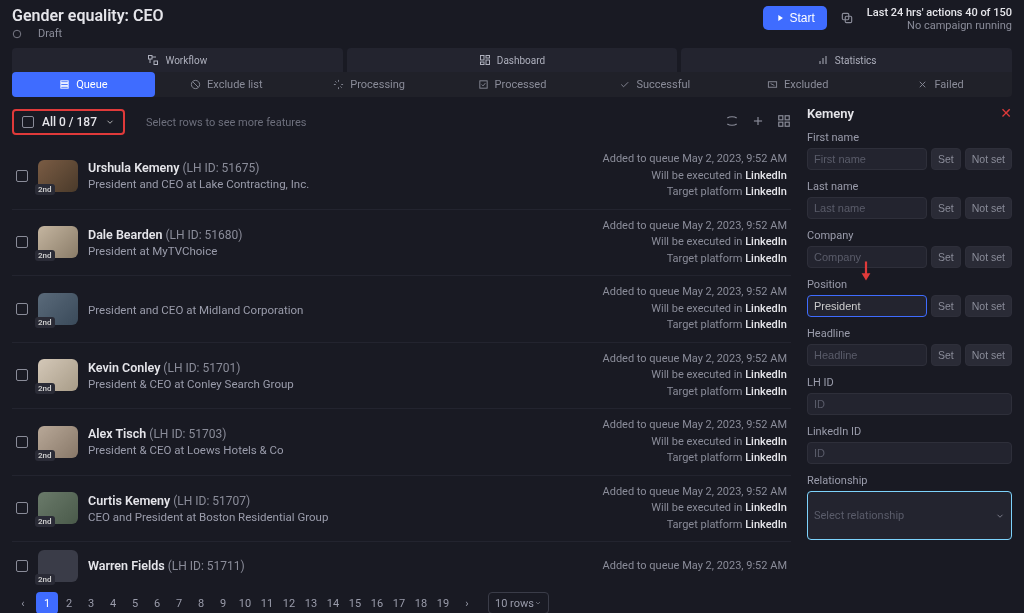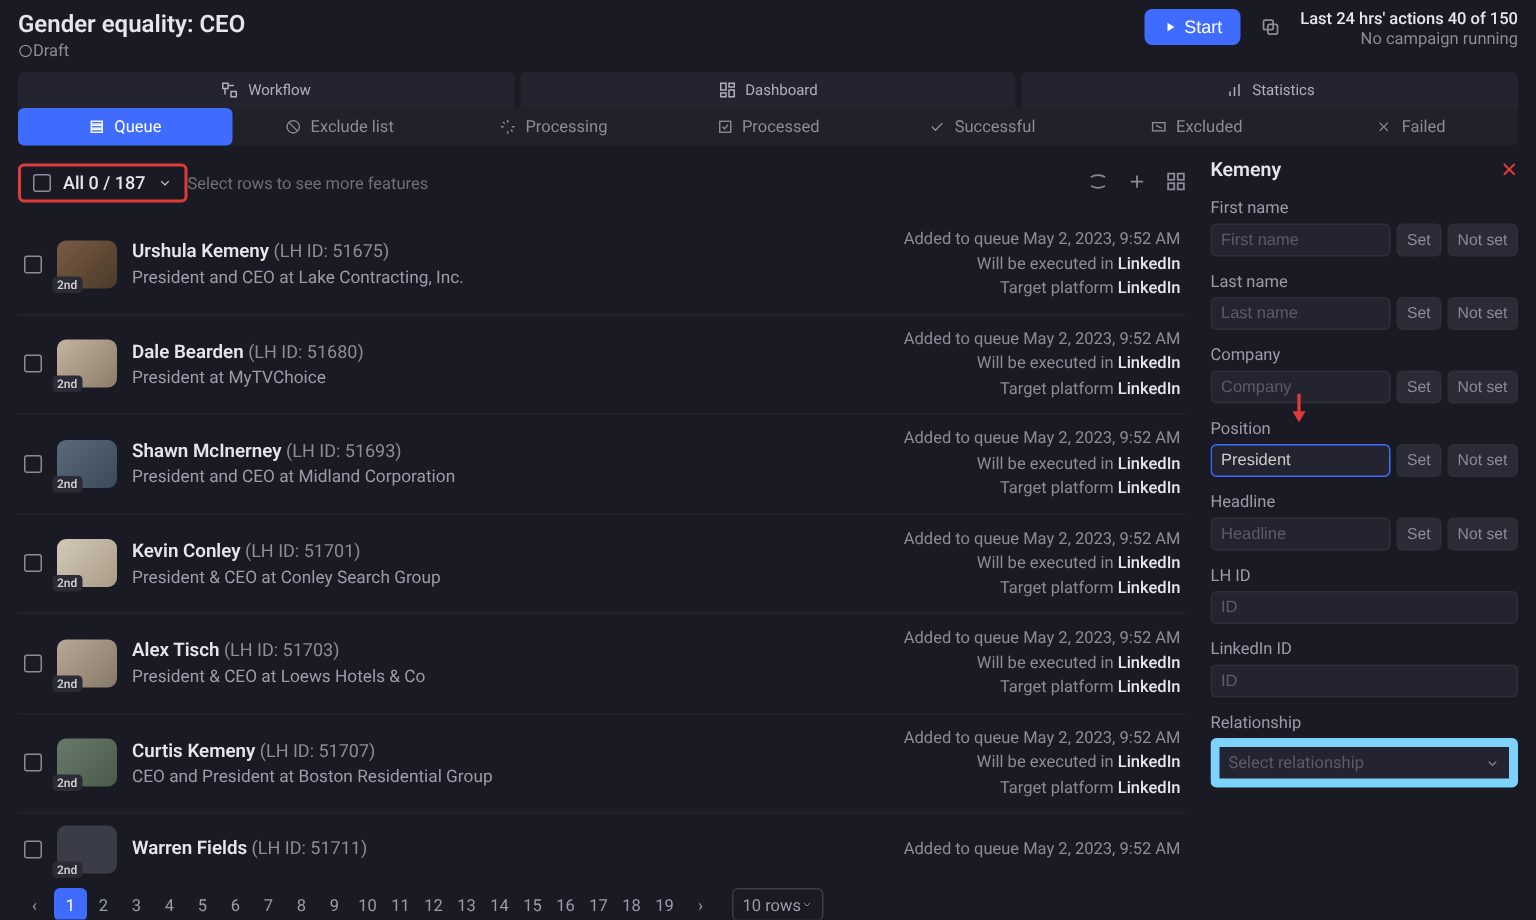--- a/index.html
+++ b/index.html
@@ -2,21 +2,21 @@
 <html><head>
 <meta charset="utf-8">
 <style>
   * { box-sizing: border-box; margin: 0; padding: 0; }
   html, body { width: 1024px; height: 613px; overflow: hidden; font-family: -apple-system, BlinkMacSystemFont, "Segoe UI", Roboto, Arial, sans-serif; background: #191a23; color: #ccc; font-size: 12px; }
   
   
   .header { display:flex; align-items:flex-start; justify-content:space-between; padding: 6px 12px 4px; }
   .header-left { display:flex; flex-direction:column; }
   .title { font-size: 16px; font-weight: 600; color: #e5e5ea; }
-  .draft { font-size: 11px; color: #8a8c99; margin-top:2px; display:flex; align-items:center; gap:0;}
+  .draft { font-size: 11px; color: #8a8c99; margin-top:2px; display:flex; align-items:center; gap:16px;}
   .header-right { display:flex; align-items:flex-start; gap: 8px; }
   .start-btn { background:#3f6cff; color:#fff; border:none; border-radius:5px; padding:5px 12px; font-size:12px; font-weight:500; display:flex; align-items:center; gap:5px; cursor:pointer;}
   .copy-icon { color:#8a8c99; padding:5px; cursor:pointer; }
   .hdr-stats { text-align:right; font-size:11px; }
   .hdr-actions-line { color:#e5e5ea; font-weight:500; }
   .hdr-sub { color:#8a8c99; }
   
   
   .maintabs { display:flex; gap:4px; padding: 4px 12px 0; }
   .maintab { flex:1; background:#23242f; color:#aeb0bd; text-align:center; padding:6px 0; border-radius:4px 4px 0 0; font-size:10px; cursor:pointer; display:flex; justify-content:center; align-items:center; gap:6px;}
@@ -27,21 +27,21 @@
   .subtabs { display:flex; background:#202129; margin: 0 12px; border-radius: 0 0 4px 4px; }
   .subtab { flex:1; text-align:center; padding:6px 0; color:#8a8c99; font-size:11px; display:flex; justify-content:center; align-items:center; gap:6px; cursor:pointer;}
   .subtab.active { background:#3f6cff; color:#fff; border-radius:4px;}
   
   
   .content { display:flex; padding: 8px 12px 0; gap: 16px; height: calc(613px - 90px); }
   .list-col { flex:1; min-width:0; display:flex; flex-direction:column;}
   .filters-col { width: 205px; flex-shrink:0; overflow:hidden;}
   
   
-  .sel-row { display:flex; align-items:center; gap:0; padding: 4px 0 8px; }
+  .sel-row { display:flex; align-items:center; gap:21px; padding: 4px 0 8px; }
   .sel-box { border: 2px solid #e03a3a; border-radius:4px; padding: 4px 8px; display:flex; align-items:center; gap:8px; color:#e5e5ea;}
   .chk { width:12px; height:12px; border:1px solid #8a8c99; border-radius:2px; display:inline-block;}
   .sel-count { font-weight:500; }
   .sel-hint { color:#6d6f7c; font-size:11px; }
   .sel-row-icons { margin-left:auto; display:flex; gap:12px; color:#8a8c99; }
   .sel-row-icons span { cursor:pointer; }
   
   
   .list { overflow-y:auto; flex:1; }
   .row { display:flex; align-items:center; gap:10px; padding:8px 4px; border-bottom:1px solid #23242f; }
@@ -74,21 +74,21 @@
   .close-x { color:#e03a3a; cursor:pointer; font-size:14px;}
   .fgroup { margin-bottom:10px; }
   .flabel { font-size:11px; color:#9a9cab; margin-bottom:4px; display:block;}
   .frow { display:flex; gap:4px; }
   .finput { flex:1; background:#23242f; border:1px solid #2e2f3a; border-radius:4px; padding:4px 6px; color:#ccc; font-size:11px; min-width:0;}
   .finput.hl { border-color:#3f6cff; }
   .finput::placeholder { color:#5a5c6a; }
   .fbtn { background:#2a2b36; border:1px solid #2e2f3a; border-radius:4px; color:#8a8c99; font-size:10.5px; padding:4px 6px; cursor:pointer; white-space:nowrap;}
   .favrow { display:flex; gap:4px; }
   .favbtn { flex:1; background:#2a2b36; border:1px solid #2e2f3a; border-radius:4px; color:#8a8c99; font-size:11px; padding:4px; text-align:center; cursor:pointer;}
-  .fsel { width:100%; background:#23242f; border:6px solid #7dd3fc; border-radius:4px; padding:4px 6px; color:#5a5c6a; font-size:11px; display:flex; justify-content:space-between; align-items:center; cursor:pointer;}
+  .fsel { width:100%; background:#23242f; border:1px solid #7dd3fc; border-radius:4px; padding:17px 6px; color:#5a5c6a; font-size:11px; display:flex; justify-content:space-between; align-items:center; cursor:pointer;}
   .arrow-hint { position: relative; }
   .arrow-pointer { position:absolute; top:-18px; left:50px; color:#e03a3a; font-size:18px; pointer-events:none;}
   
   ::-webkit-scrollbar { width:6px; }
   ::-webkit-scrollbar-thumb { background:#3a3c48; border-radius:3px;}
 </style>
 </head>
 <body>
 
 <div class="header">
@@ -259,21 +259,20 @@
       <div>Will be executed in <span class="plat">LinkedIn</span></div>
       <div>Target platform <span class="plat">LinkedIn</span></div>
     </div>
         </div>
         <div class="row">
     <span class="chk"></span>
     <div class="avatar c3">
             <span class="badge2nd">2nd</span>
           </div>
     <div class="row-mid">
-      <div><span class="row-name">Shawn McInerney</span> <span class="row-lh">(LH ID: 51693)</span></div>
       <div class="row-pos">President and CEO at Midland Corporation</div>
     </div>
     <div class="row-right">
       <div>Added to queue May 2, 2023, 9:52 AM</div>
       <div>Will be executed in <span class="plat">LinkedIn</span></div>
       <div>Target platform <span class="plat">LinkedIn</span></div>
     </div>
         </div>
         <div class="row">
     <span class="chk"></span>

